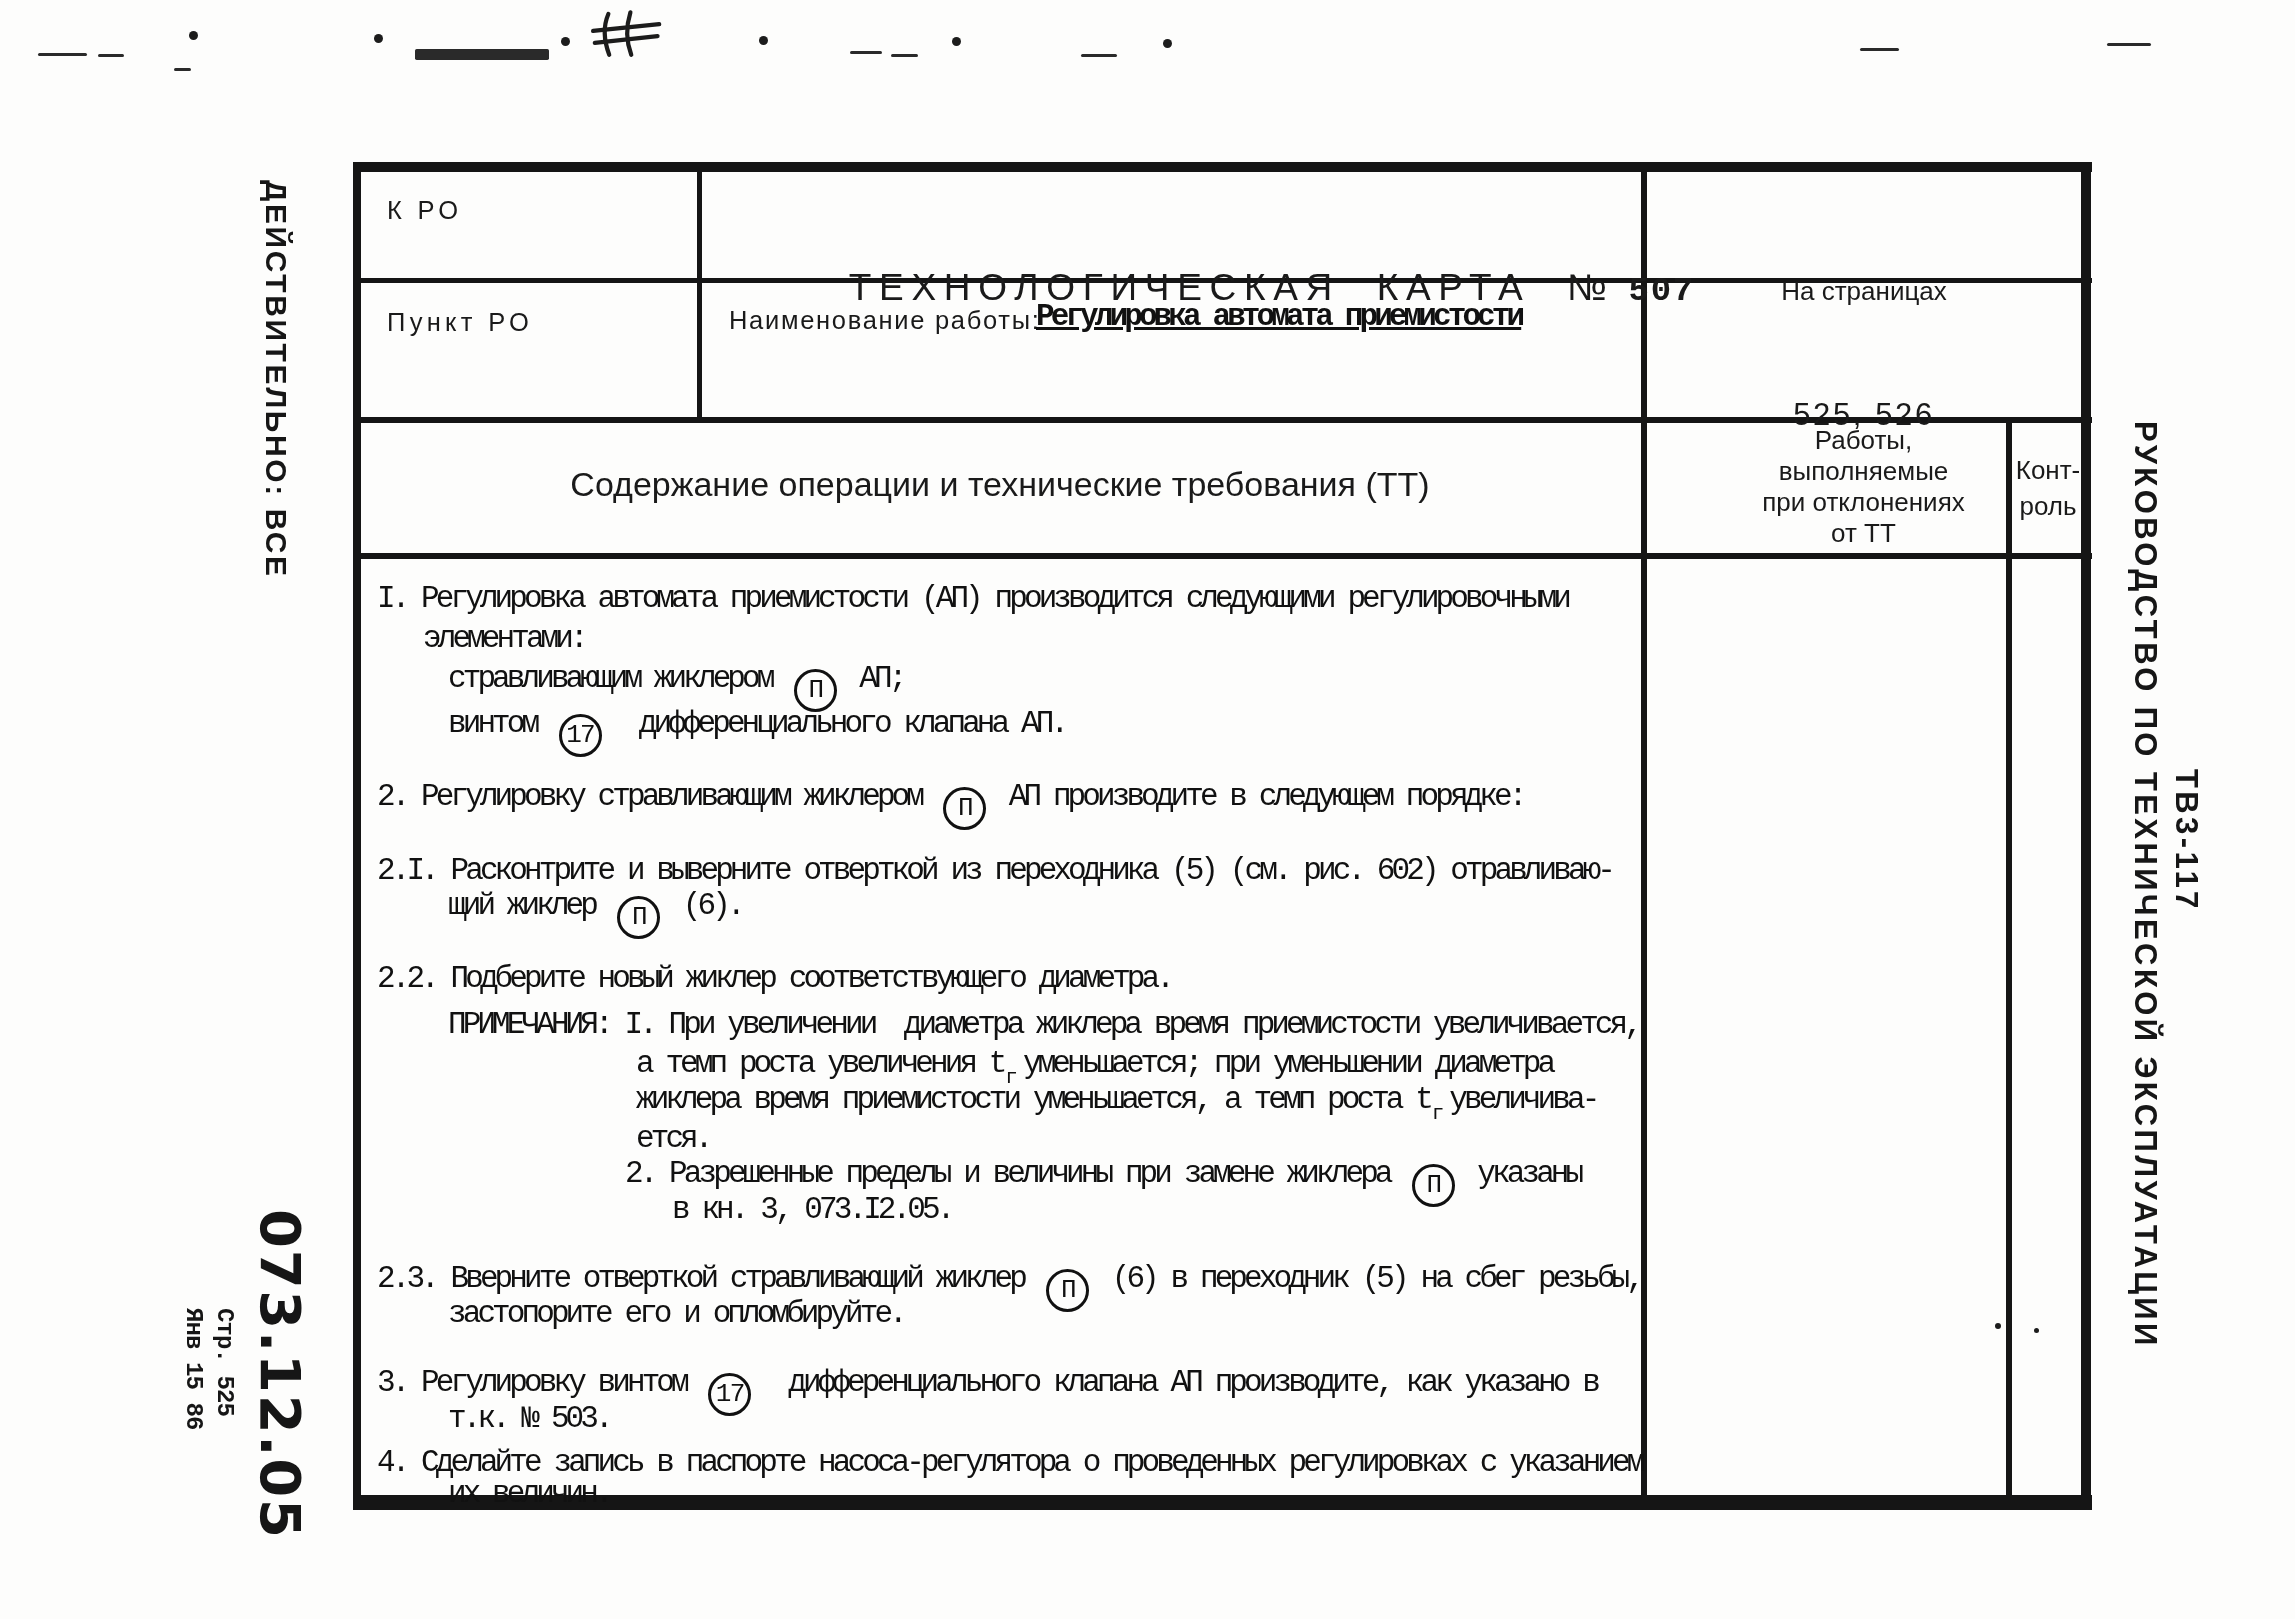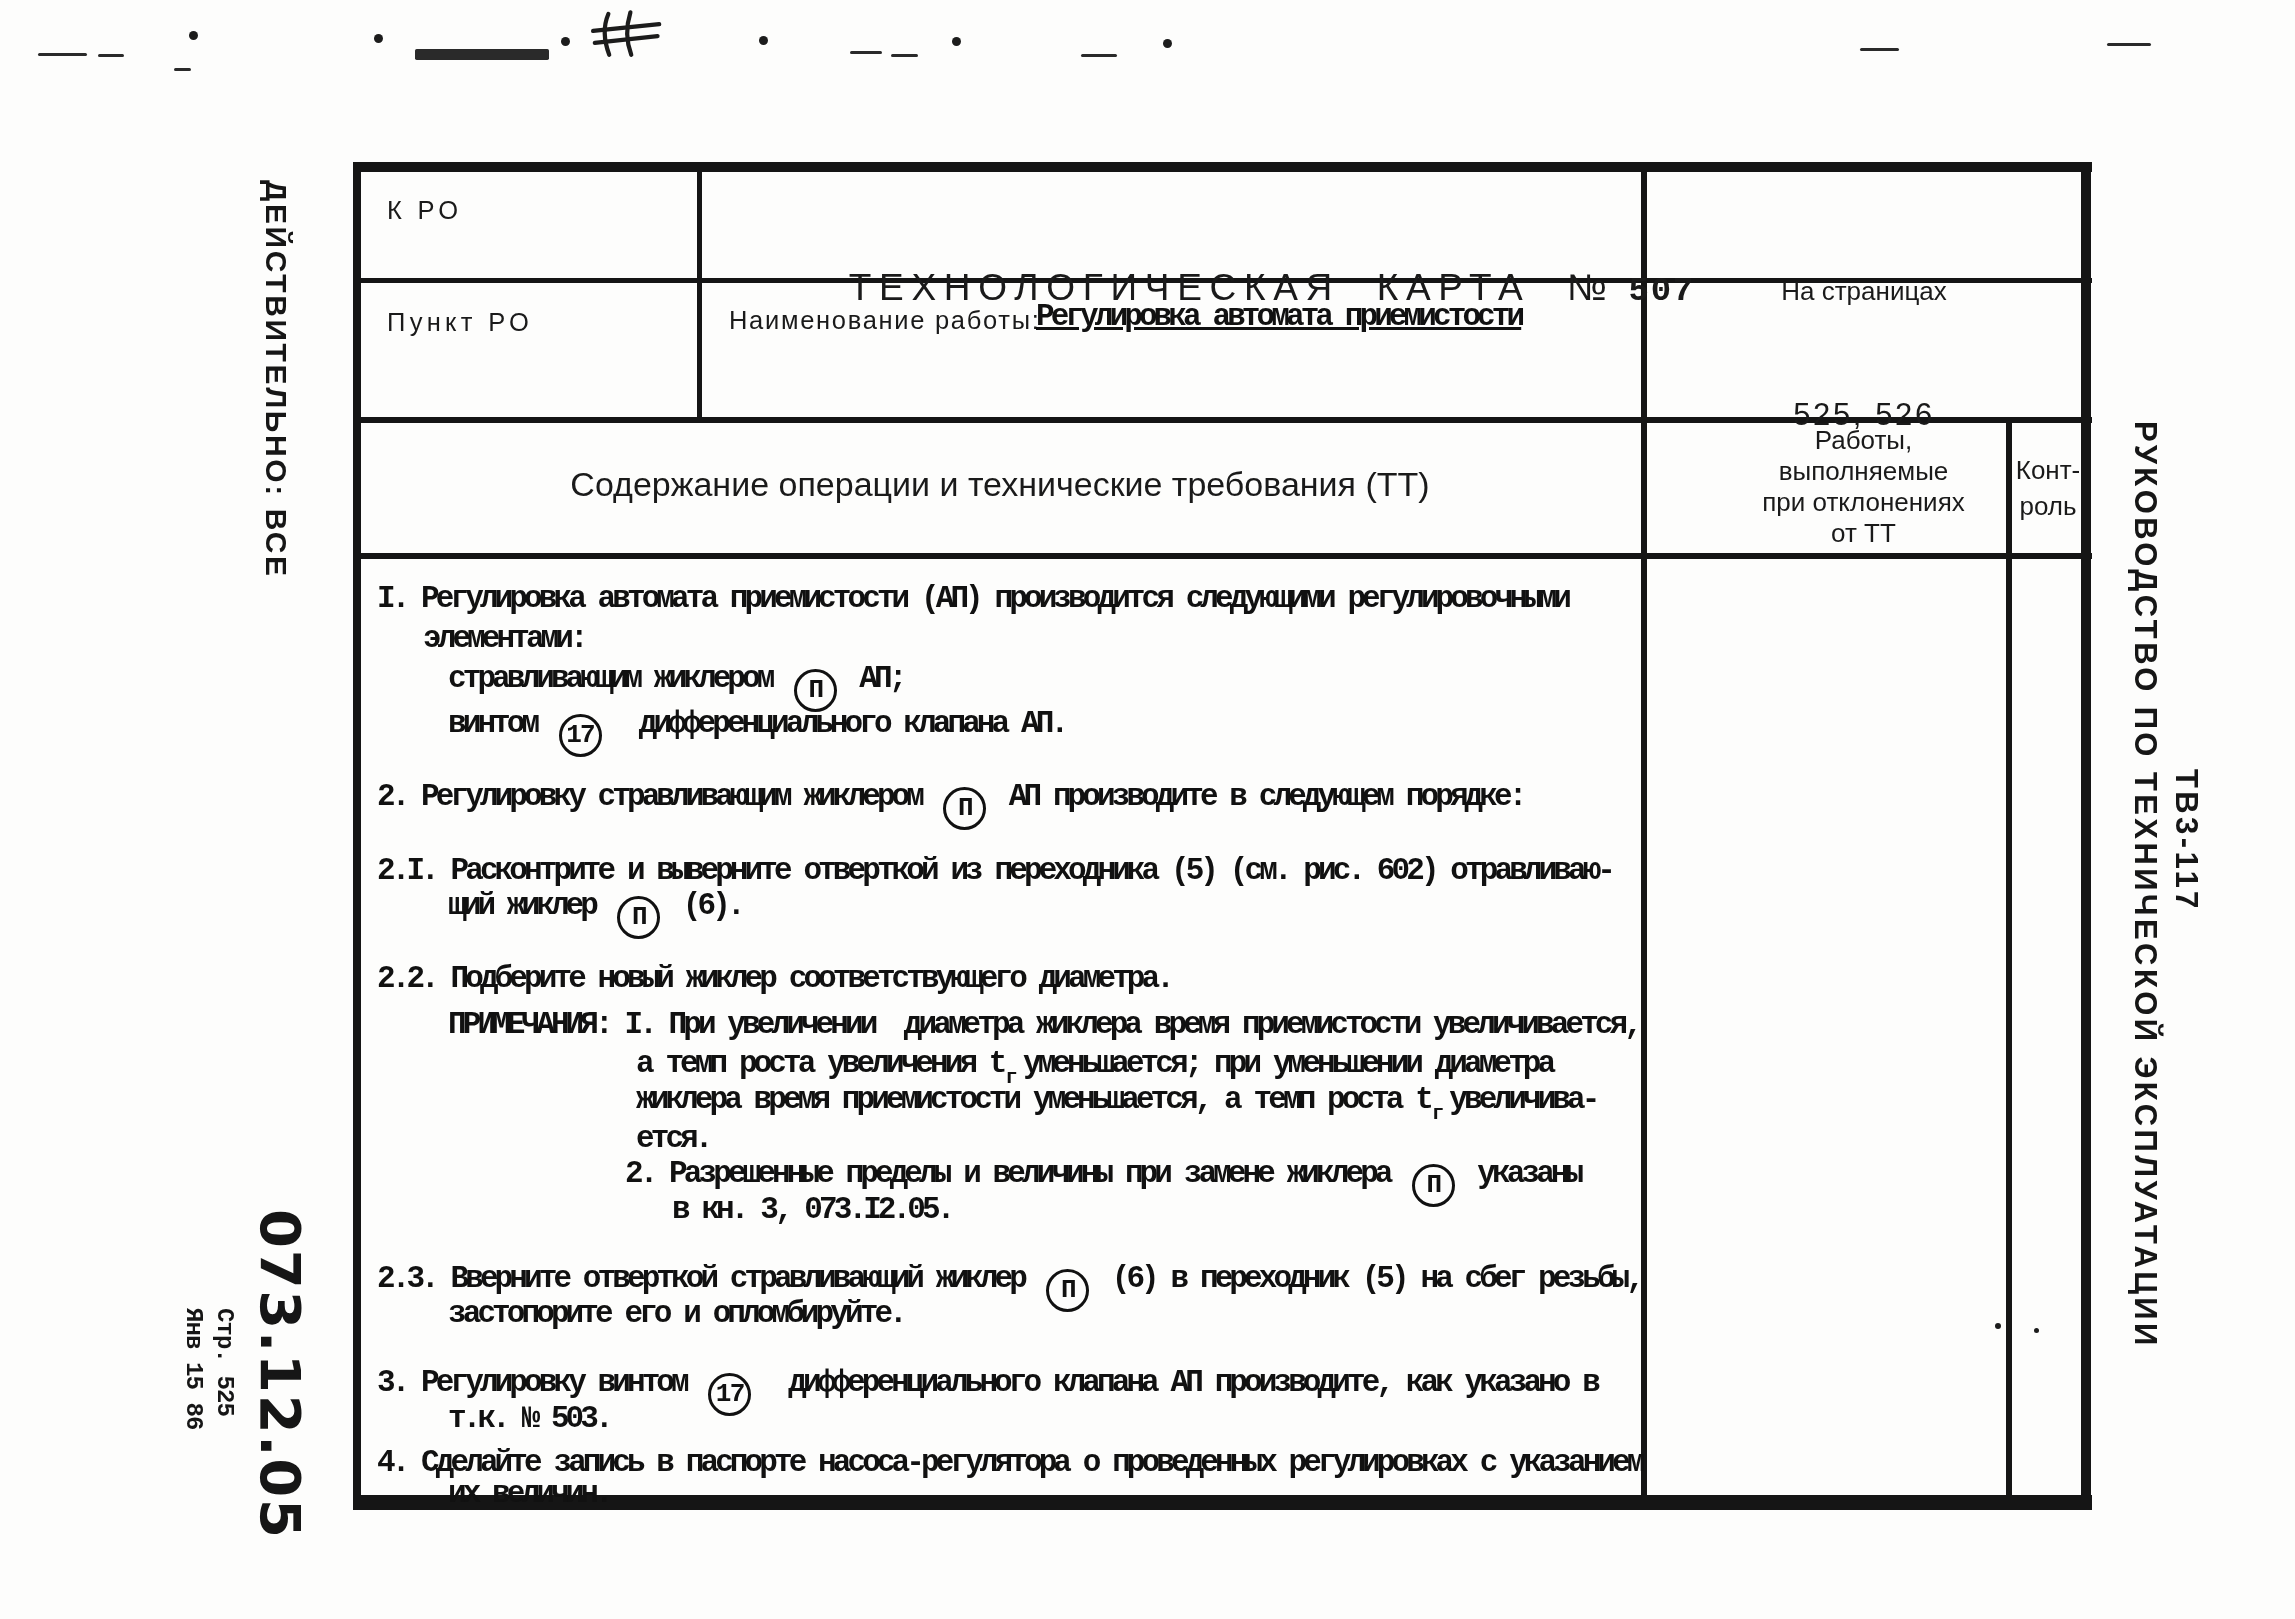--- a/index.html
+++ b/index.html
@@ -15,21 +15,21 @@
   .title{font-size:37px;letter-spacing:7.7px;word-spacing:18.7px;text-align:center;}
   .title .num{font-family:"Liberation Mono","DejaVu Sans Mono",monospace;font-size:34px;
               letter-spacing:1.7px;margin-left:14px;font-weight:600;}
   .pages{text-align:center;font-size:26px;line-height:41px;}
   .pages .val{font-size:31px;letter-spacing:2.6px;}
   .colhead{text-align:center;font-size:26px;line-height:31px;}
   
   .typed{font-family:"Liberation Mono","DejaVu Sans Mono",monospace;font-weight:700;
          font-size:31px;letter-spacing:-3.9px;color:#111;white-space:pre;}
   .bline{position:absolute;font-family:"Liberation Mono","DejaVu Sans Mono",monospace;
-         font-weight:700;font-size:31px;letter-spacing:-3.9px;color:#111;white-space:pre;}
+         font-weight:400;font-size:31px;letter-spacing:-3.9px;color:#111;white-space:pre;}
   .circ{display:inline-block;min-width:43px;height:43px;box-sizing:border-box;
         border:3.4px solid #111;border-radius:50%;text-align:center;line-height:36px;
         font-size:26px;letter-spacing:-1.7px;vertical-align:-10.2px;margin:0 7.7px;padding:0 2.6px;}
   .subg{font-size:21px;vertical-align:-11px;letter-spacing:0;margin:0 5.1px 0 1.7px;}
   
   .vtext{position:absolute;writing-mode:vertical-rl;text-orientation:sideways;
          white-space:pre;color:#161616;}
   .v-validity{font-size:30px;font-weight:600;letter-spacing:2.6px;}
   .v-docnum{font-family:"DejaVu Sans","Liberation Sans",sans-serif;font-size:56px;
             font-weight:800;letter-spacing:1.7px;}

